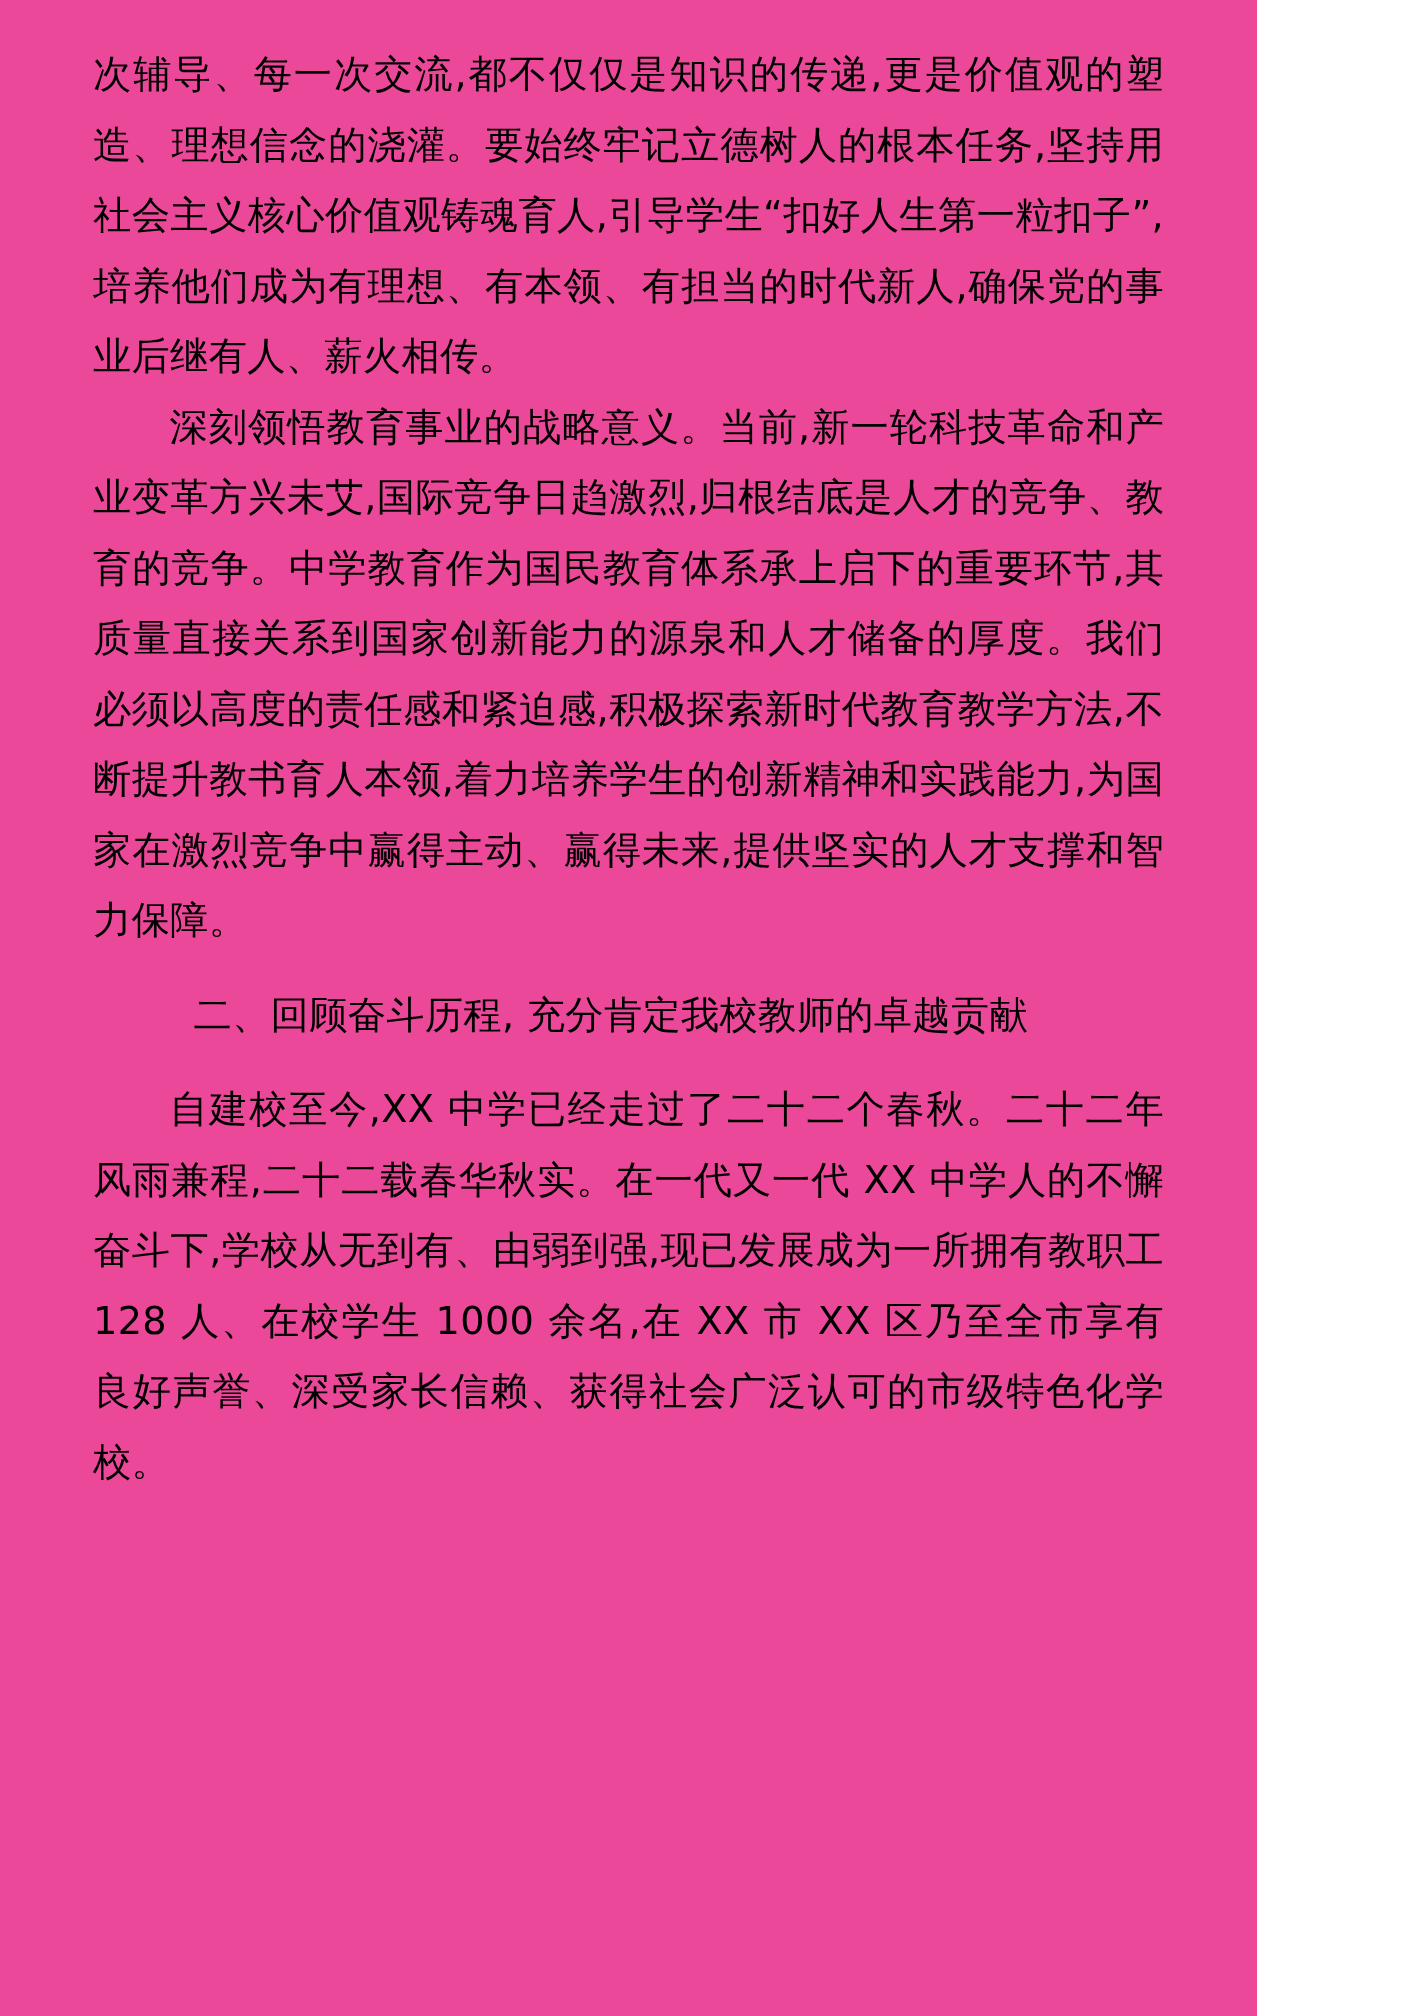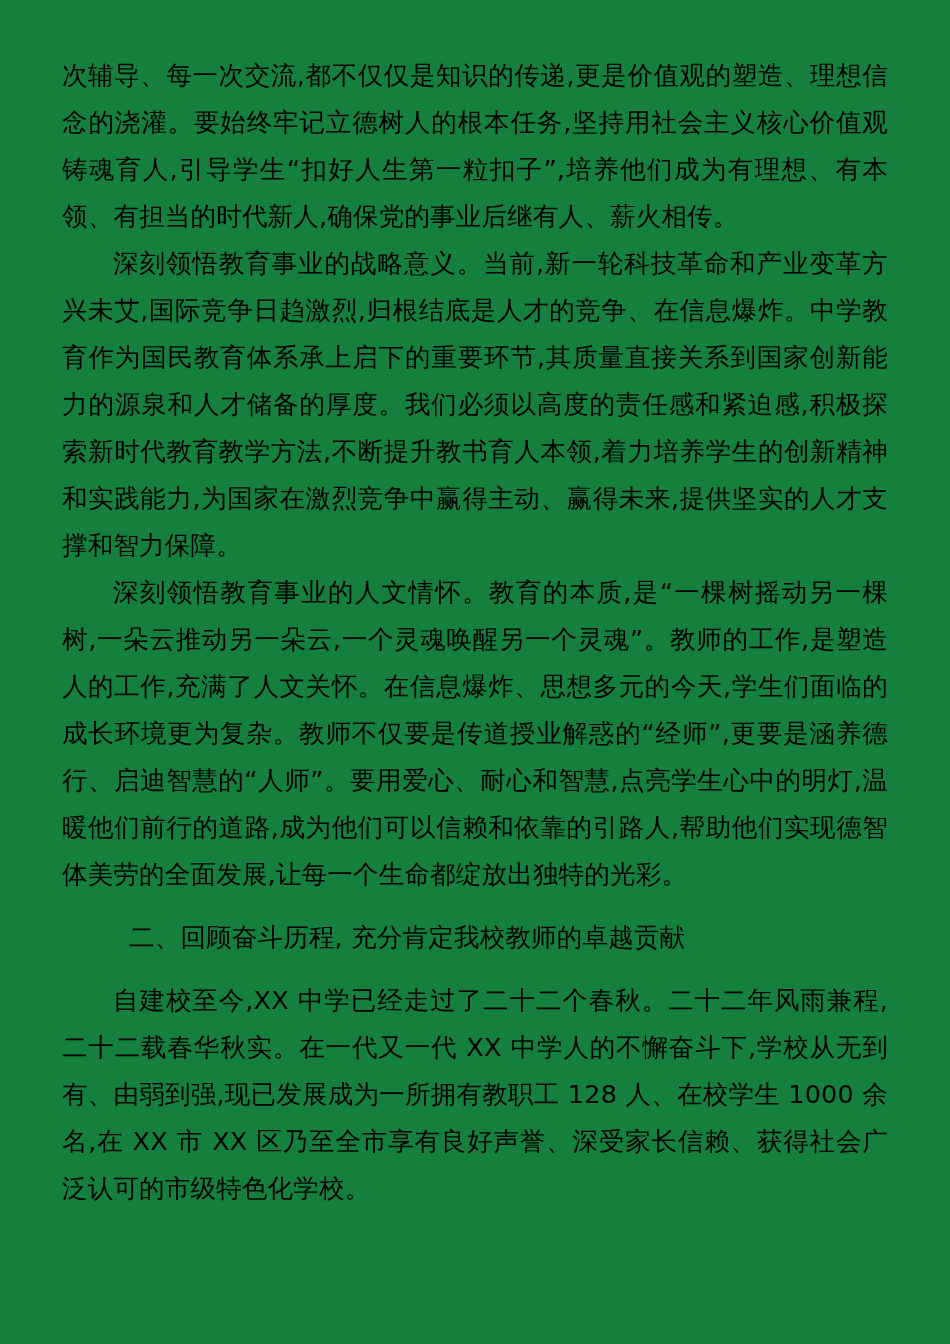--- a/index.html
+++ b/index.html
@@ -8,24 +8,24 @@
     background: #ffffff;
   }
   body {
     width: 950px;
     height: 1344px;
     font-family: "DejaVu Sans", "Liberation Sans", sans-serif;
     color: #000000;
   }
   .page {
     box-sizing: border-box;
-    width: 950px;
+    width: 838px;
     height: 1344px;
-    padding: 52px 62px 40px 62px;
-    background: #15803d;
+    padding: 27px 62px 40px 62px;
+    background: #ec4899;
   }
   .doc-body {
     font-size: 25.5px;
     line-height: 47px;
     letter-spacing: 0.2px;
     text-align: justify;
     text-justify: inter-ideograph;
   }
   p.para {
     margin: 0 0 0 0;
@@ -39,18 +39,17 @@
     text-indent: 2em;
     font-weight: normal;
   }
 </style>
 </head>
 <body>
 
 <div class="page">
   <div class="doc-body">
     <p class="para cont">次辅导、每一次交流,都不仅仅是知识的传递,更是价值观的塑造、理想信念的浇灌。要始终牢记立德树人的根本任务,坚持用社会主义核心价值观铸魂育人,引导学生“扣好人生第一粒扣子”,培养他们成为有理想、有本领、有担当的时代新人,确保党的事业后继有人、薪火相传。</p>
-    <p class="para">深刻领悟教育事业的战略意义。当前,新一轮科技革命和产业变革方兴未艾,国际竞争日趋激烈,归根结底是人才的竞争、在信息爆炸。中学教育作为国民教育体系承上启下的重要环节,其质量直接关系到国家创新能力的源泉和人才储备的厚度。我们必须以高度的责任感和紧迫感,积极探索新时代教育教学方法,不断提升教书育人本领,着力培养学生的创新精神和实践能力,为国家在激烈竞争中赢得主动、赢得未来,提供坚实的人才支撑和智力保障。</p>
-    <p class="para">深刻领悟教育事业的人文情怀。教育的本质,是“一棵树摇动另一棵树,一朵云推动另一朵云,一个灵魂唤醒另一个灵魂”。教师的工作,是塑造人的工作,充满了人文关怀。在信息爆炸、思想多元的今天,学生们面临的成长环境更为复杂。教师不仅要是传道授业解惑的“经师”,更要是涵养德行、启迪智慧的“人师”。要用爱心、耐心和智慧,点亮学生心中的明灯,温暖他们前行的道路,成为他们可以信赖和依靠的引路人,帮助他们实现德智体美劳的全面发展,让每一个生命都绽放出独特的光彩。</p>
+    <p class="para">深刻领悟教育事业的战略意义。当前,新一轮科技革命和产业变革方兴未艾,国际竞争日趋激烈,归根结底是人才的竞争、教育的竞争。中学教育作为国民教育体系承上启下的重要环节,其质量直接关系到国家创新能力的源泉和人才储备的厚度。我们必须以高度的责任感和紧迫感,积极探索新时代教育教学方法,不断提升教书育人本领,着力培养学生的创新精神和实践能力,为国家在激烈竞争中赢得主动、赢得未来,提供坚实的人才支撑和智力保障。</p>
     <p class="heading">二、回顾奋斗历程, 充分肯定我校教师的卓越贡献</p>
     <p class="para">自建校至今,XX 中学已经走过了二十二个春秋。二十二年风雨兼程,二十二载春华秋实。在一代又一代 XX 中学人的不懈奋斗下,学校从无到有、由弱到强,现已发展成为一所拥有教职工 128 人、在校学生 1000 余名,在 XX 市 XX 区乃至全市享有良好声誉、深受家长信赖、获得社会广泛认可的市级特色化学校。</p>
   </div>
 </div>
 
 </body></html>

